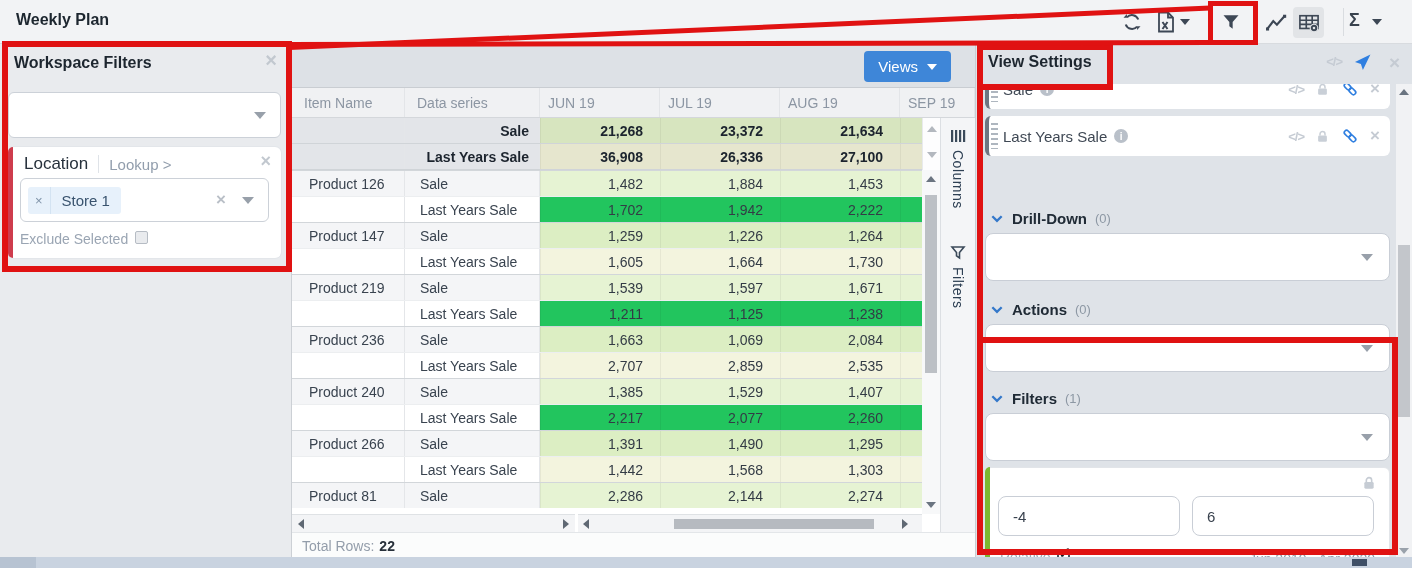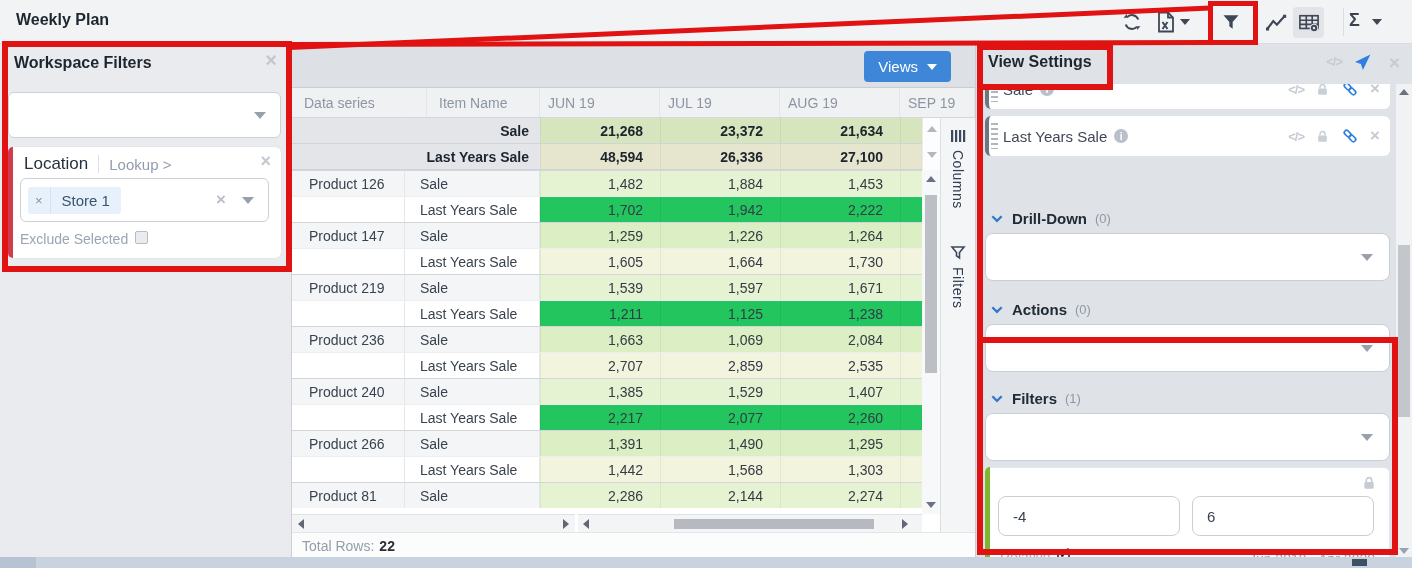--- a/index.html
+++ b/index.html
@@ -221,40 +221,40 @@
 
   <div class="center">
     <div class="c-toolbar">
       <div class="views-btn">
         <span>Views</span>
         <span class="caret views-caret"></span>
       </div>
     </div>
 
     <div class="thead" id="thead">
+        <div class="th" style="width: 113px;">Item Name</div>
         <div class="th" style="width: 135px;">Data series</div>
-        <div class="th" style="width: 113px;">Item Name</div>
         <div class="th" style="width: 120px; padding-left: 8px;">JUN 19</div>
         <div class="th" style="width: 120px; padding-left: 8px;">JUL 19</div>
         <div class="th" style="width: 120px; padding-left: 8px;">AUG 19</div>
         <div class="th" style="flex: 1 1 0%; padding-left: 8px;">SEP 19</div>
       </div>
     <div class="totals" id="totals">
         <div class="trow total sale">
           <div class="c-item"></div>
           <div class="c-series">Sale</div>
           <div class="c-val">21,268</div>
           <div class="c-val">23,372</div>
           <div class="c-val">21,634</div>
           <div class="c-sliver"></div>
         </div>
         <div class="trow total last">
           <div class="c-item"></div>
           <div class="c-series">Last Years Sale</div>
-          <div class="c-val">48,594</div>
+          <div class="c-val">36,908</div>
           <div class="c-val">26,336</div>
           <div class="c-val">27,100</div>
           <div class="c-sliver"></div>
         </div>
       </div>
     <div class="tbody" id="tbody">
         <div class="trow body sale lt group-start">
           <div class="c-item">Product 126</div>
           <div class="c-series">Sale</div>
           <div class="c-val">1,482</div>

